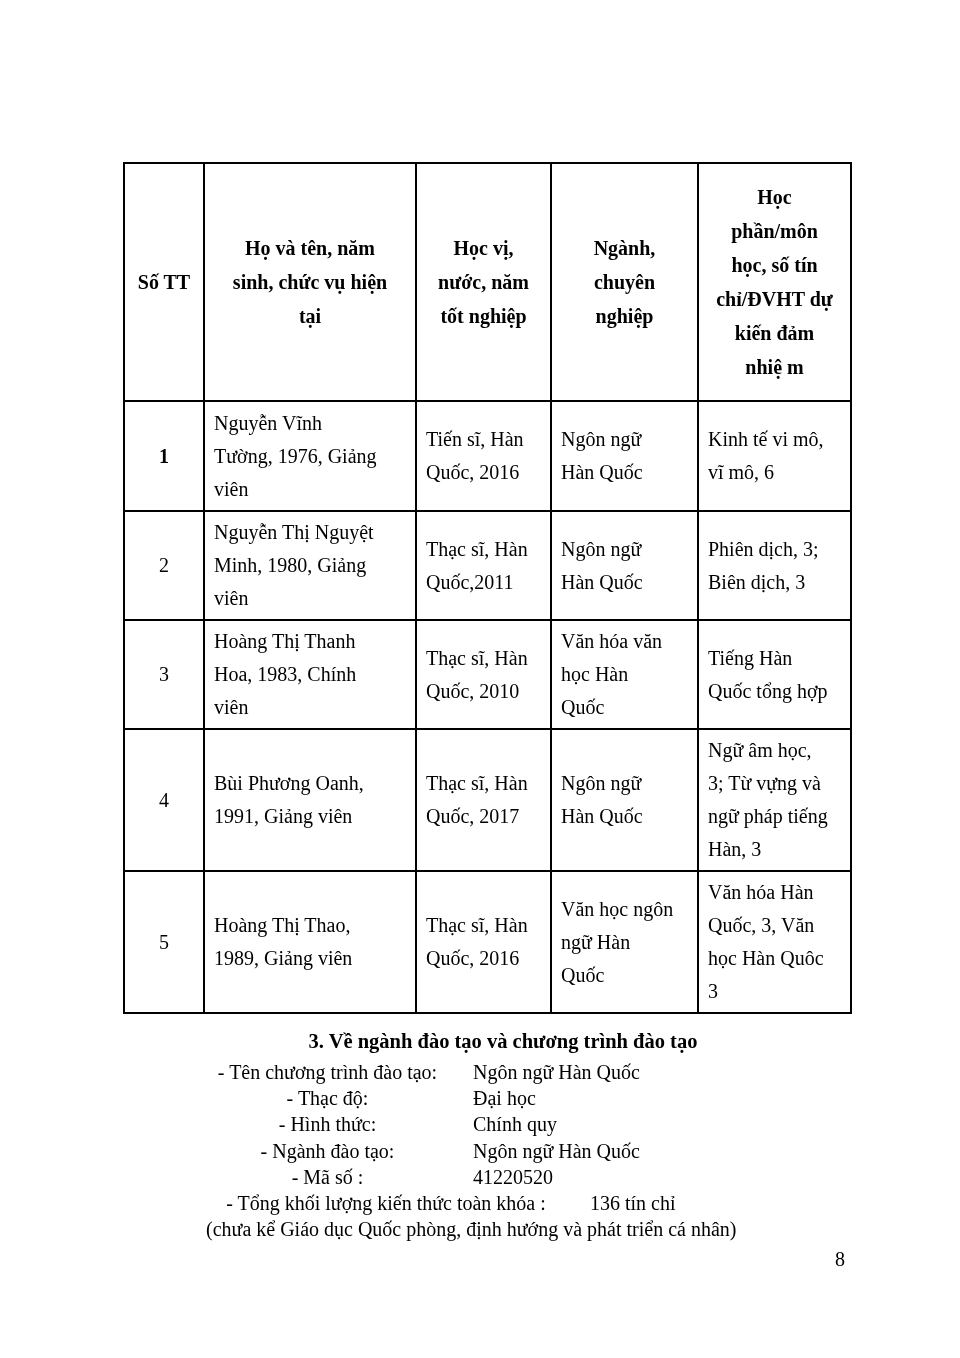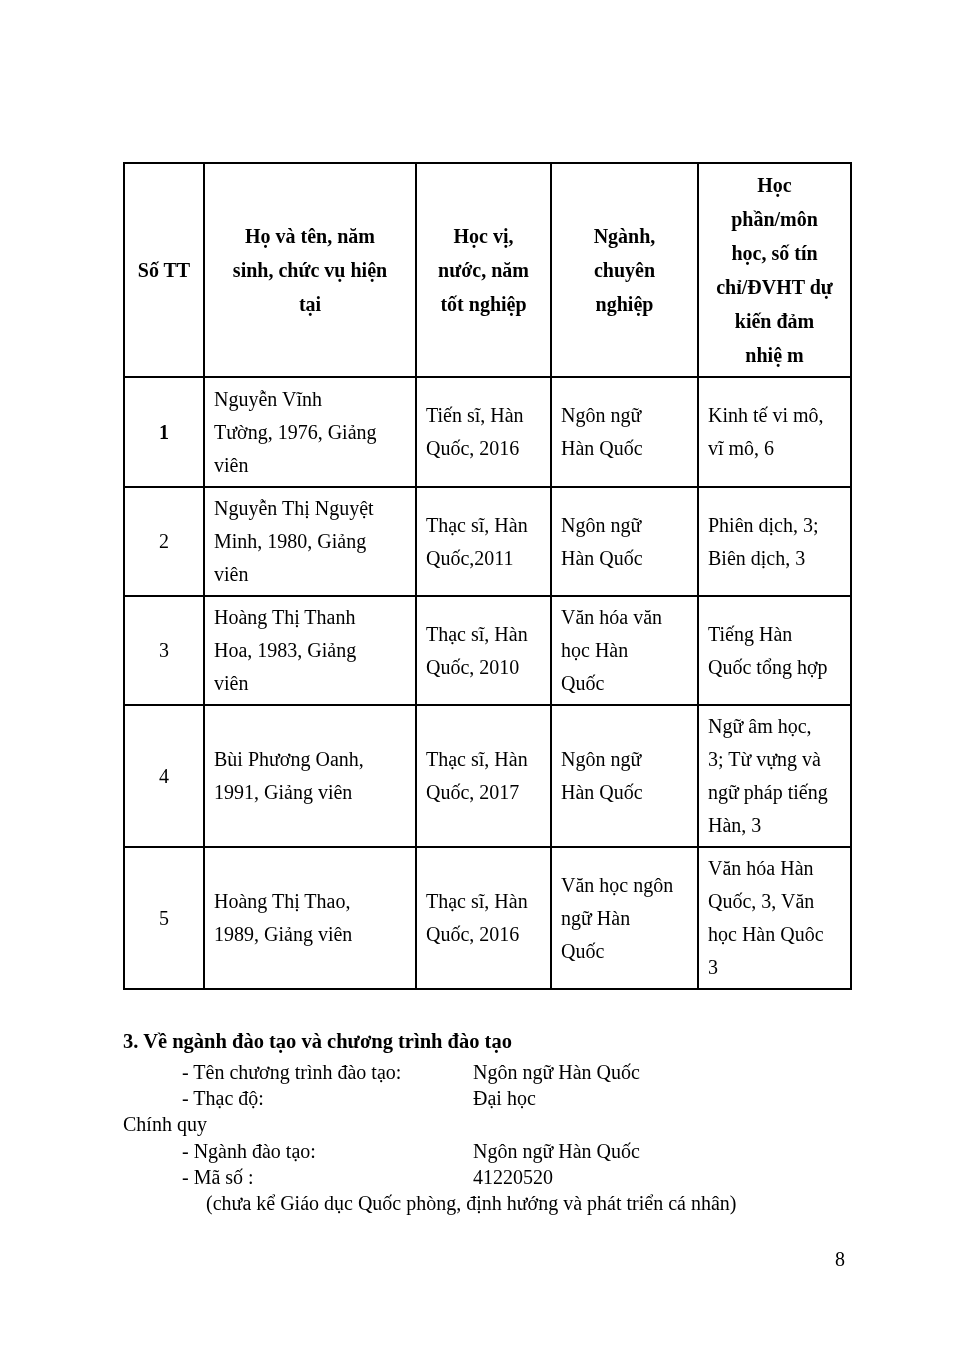--- a/index.html
+++ b/index.html
@@ -26,21 +26,21 @@
     font-size: 20px;
     line-height: 33px;
     vertical-align: middle;
     white-space: pre-line;
     overflow: hidden;
   }
   .faculty-table th {
     font-weight: bold;
     text-align: center;
     line-height: 34px;
-    padding: 4px 4px;
+    padding: 16px 4px;
   }
   .faculty-table td { text-align: left; padding: 4px 6px 4px 9px; }
   .faculty-table td.stt { text-align: center; padding: 4px 2px; }
   .faculty-table td.stt.b { font-weight: bold; }
   tr.hdr   { height: 208px; }
   tr.row-1 { height: 110px; }
   tr.row-2 { height: 106px; }
   tr.row-3 { height: 105px; }
   tr.row-4 { height: 142px; }
   tr.row-5 { height: 142px; }
@@ -49,22 +49,23 @@
     left: 123px;
     top: 1027px;
     width: 760px;
     font-size: 20px;
   }
   .section .heading {
     font-weight: bold;
     font-size: 20.5px;
     line-height: 28px;
     margin-bottom: 4px;
-  }
-  .section .item { display: flex; line-height: 26.2px; }
+    text-align: center;
+  }
+  .section .item { display: flex; line-height: 26.2px; text-align: center; }
   .section .item .lbl { margin-left: 59px; width: 291px; flex: none; }
   .section .item.wide .lbl { width: 408px; }
   .section .note { margin-left: 83px; line-height: 26.2px; }
   .page-number {
     position: absolute;
     left: 830px;
     top: 1248px;
     width: 20px;
     text-align: center;
     font-size: 20px;
@@ -122,21 +123,21 @@
         <td>Thạc sĩ, Hàn
 Quốc,2011</td>
         <td>Ngôn ngữ
 Hàn Quốc</td>
         <td>Phiên dịch, 3;
 Biên dịch, 3</td>
       </tr>
       <tr class="row-3">
         <td class="stt">3</td>
         <td>Hoàng Thị Thanh
-Hoa, 1983, Giảng
+Hoa, 1983, Chính
 viên</td>
         <td>Thạc sĩ, Hàn
 Quốc, 2010</td>
         <td>Văn hóa văn
 học Hàn
 Quốc</td>
         <td>Tiếng Hàn
 Quốc tổng hợp</td>
       </tr>
       <tr class="row-4">
@@ -173,28 +174,33 @@
     <div class="heading">3. Về ngành đào tạo và chương trình đào tạo</div>
     <div class="item">
       <span class="lbl">- Tên chương trình đào tạo:</span>
       <span class="val">Ngôn ngữ Hàn Quốc</span>
     </div>
     <div class="item">
       <span class="lbl">- Thạc độ:</span>
       <span class="val">Đại học</span>
     </div>
     <div class="item">
+      <span class="lbl">- Hình thức:</span>
       <span class="val">Chính quy</span>
     </div>
     <div class="item">
       <span class="lbl">- Ngành đào tạo:</span>
       <span class="val">Ngôn ngữ Hàn Quốc</span>
     </div>
     <div class="item">
       <span class="lbl">- Mã số :</span>
       <span class="val">41220520</span>
     </div>
+    <div class="item wide">
+      <span class="lbl">- Tổng khối lượng kiến thức toàn khóa :</span>
+      <span class="val">136 tín chỉ</span>
+    </div>
     <div class="note">(chưa kể Giáo dục Quốc phòng, định hướng và phát triển cá nhân)</div>
   </div>
 
   <div class="page-number">8</div>
 
 </div>
 
 </body></html>

